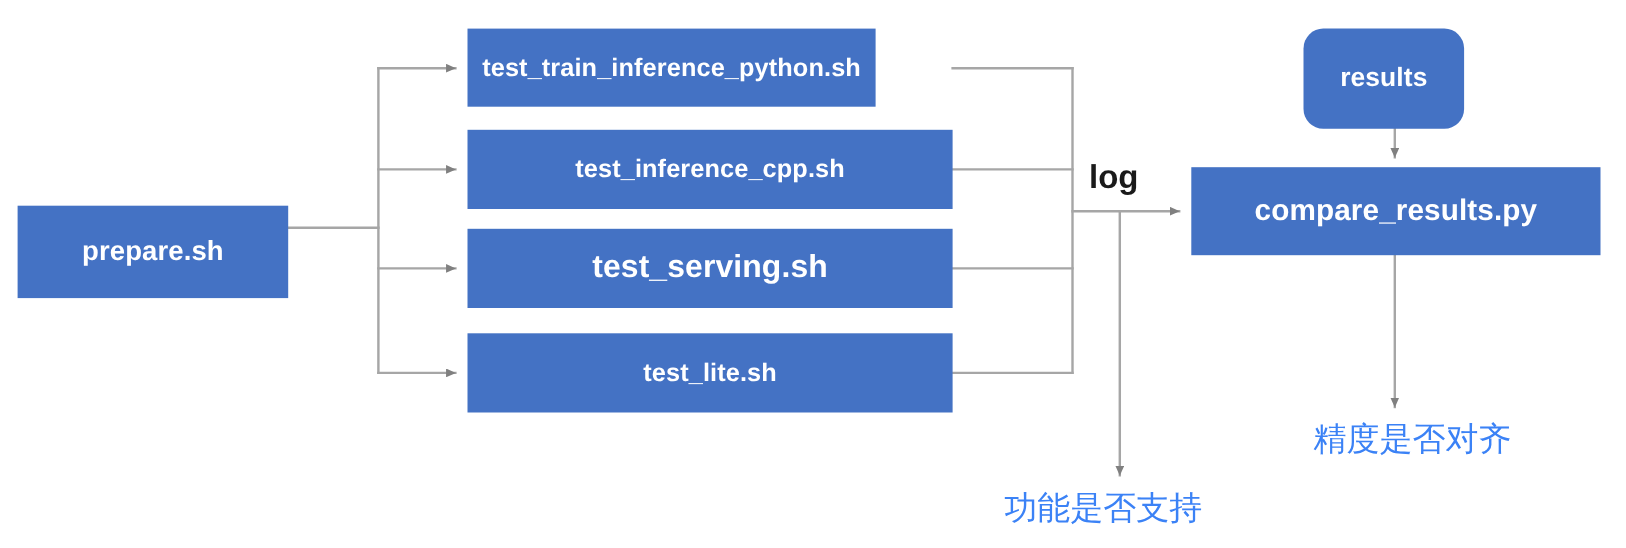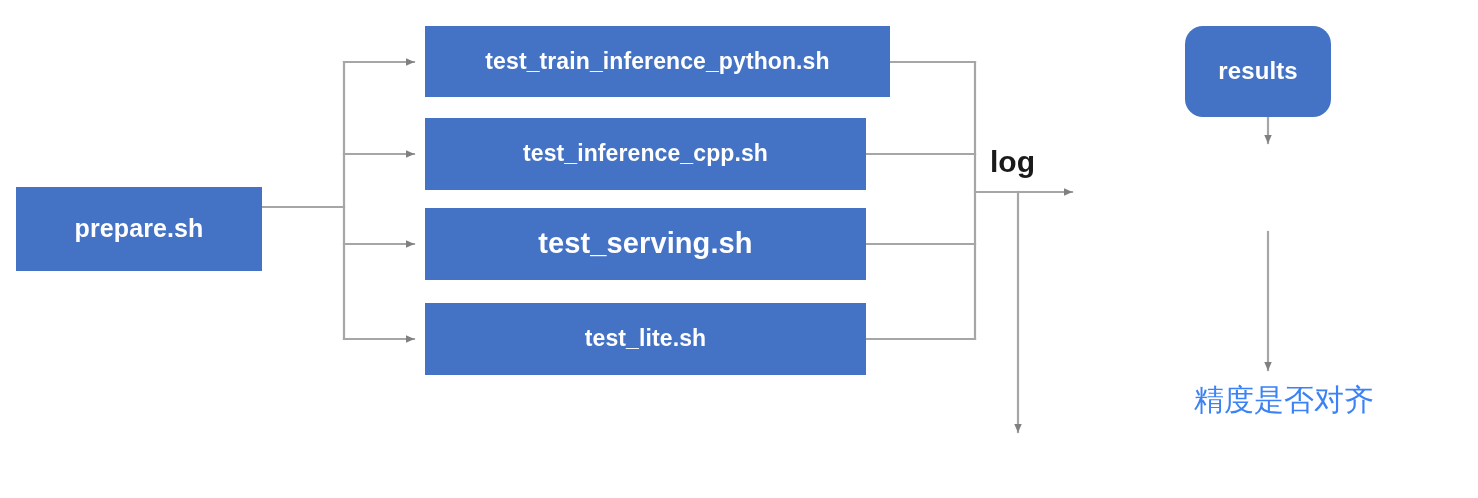--- a/index.html
+++ b/index.html
@@ -50,21 +50,21 @@
   .label-red {
     position: absolute;
     color: #3b82f6;
     font-weight: normal;
     line-height: 1;
     white-space: nowrap;
   }
 
   
   #node-prepare     { left: 16px;   top: 172px; width: 246px; height: 84px;  font-size: 25px; margin-top: 15px; }
-  #node-train       { left: 425px;  top: 26px;  width: 465px; height: 71px;  font-size: 23px; }
+  #node-train       { left: 425px;  top: 26px;  width: 371px; height: 71px;  font-size: 23px; }
   #node-infcpp      { left: 425px;  top: 118px; width: 441px; height: 72px;  font-size: 23px; }
   #node-serving     { left: 425px;  top: 208px; width: 441px; height: 72px;  font-size: 29px; }
   #node-lite        { left: 425px;  top: 303px; width: 441px; height: 72px;  font-size: 23px; }
   #node-results     { left: 1185px; top: 26px;  width: 146px; height: 91px;  font-size: 24px; }
   #node-compare     { left: 1083px; top: 152px; width: 372px; height: 80px;  font-size: 27px; }
 
   #label-log        { left: 990px;  top: 147px; font-size: 30px; }
   #label-func       { left: 913px;  top: 448px; font-size: 30px; }
   #label-prec       { left: 1194px; top: 385px; font-size: 30px; }
 </style>
@@ -113,19 +113,21 @@
   <div class="node" id="node-train">test_train_inference_python.sh</div>
 
   <div class="node" id="node-infcpp">test_inference_cpp.sh</div>
 
   <div class="node" id="node-serving">test_serving.sh</div>
 
   <div class="node" id="node-lite">test_lite.sh</div>
 
   <div class="node rounded" id="node-results">results</div>
 
+  <div class="node" id="node-compare">compare_results.py</div>
 
   <div class="label-plain" id="label-log">log</div>
 
+  <div class="label-red" id="label-func">功能是否支持</div>
 
   <div class="label-red" id="label-prec">精度是否对齐</div>
 
 </div>
 
 </body></html>

